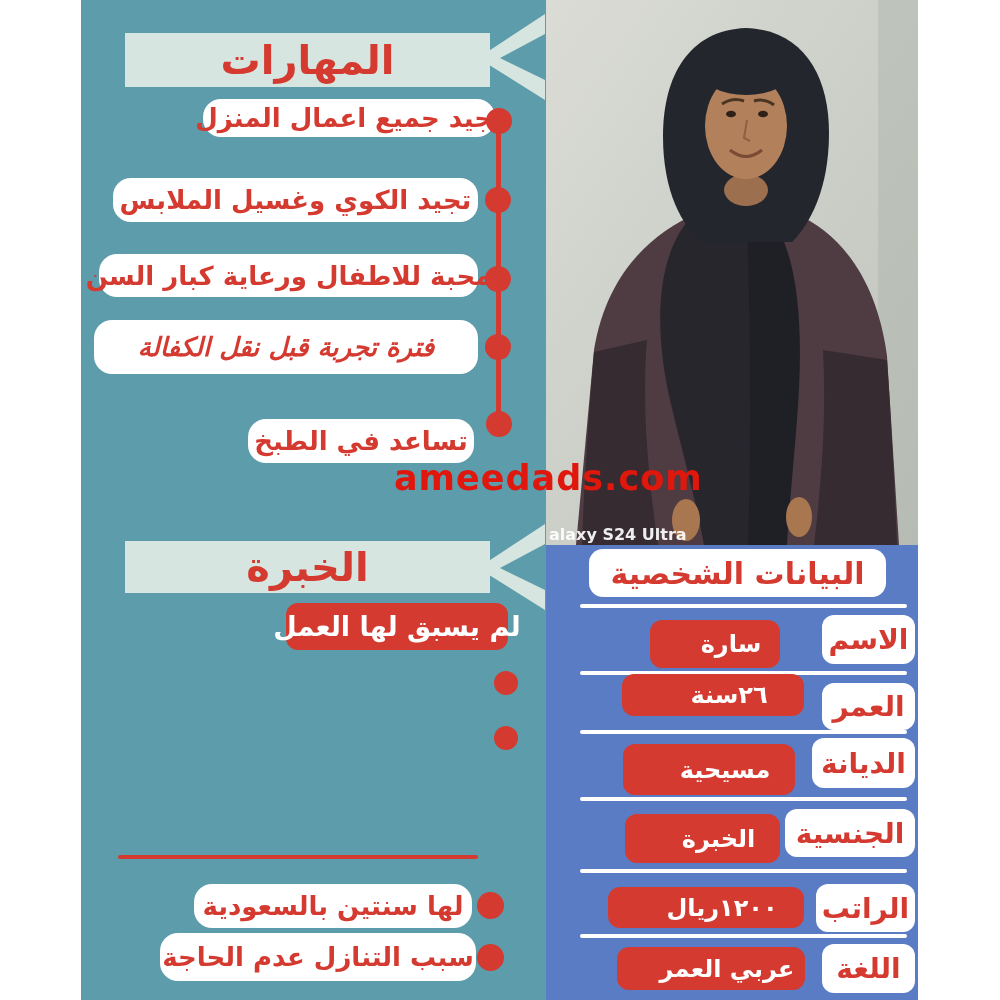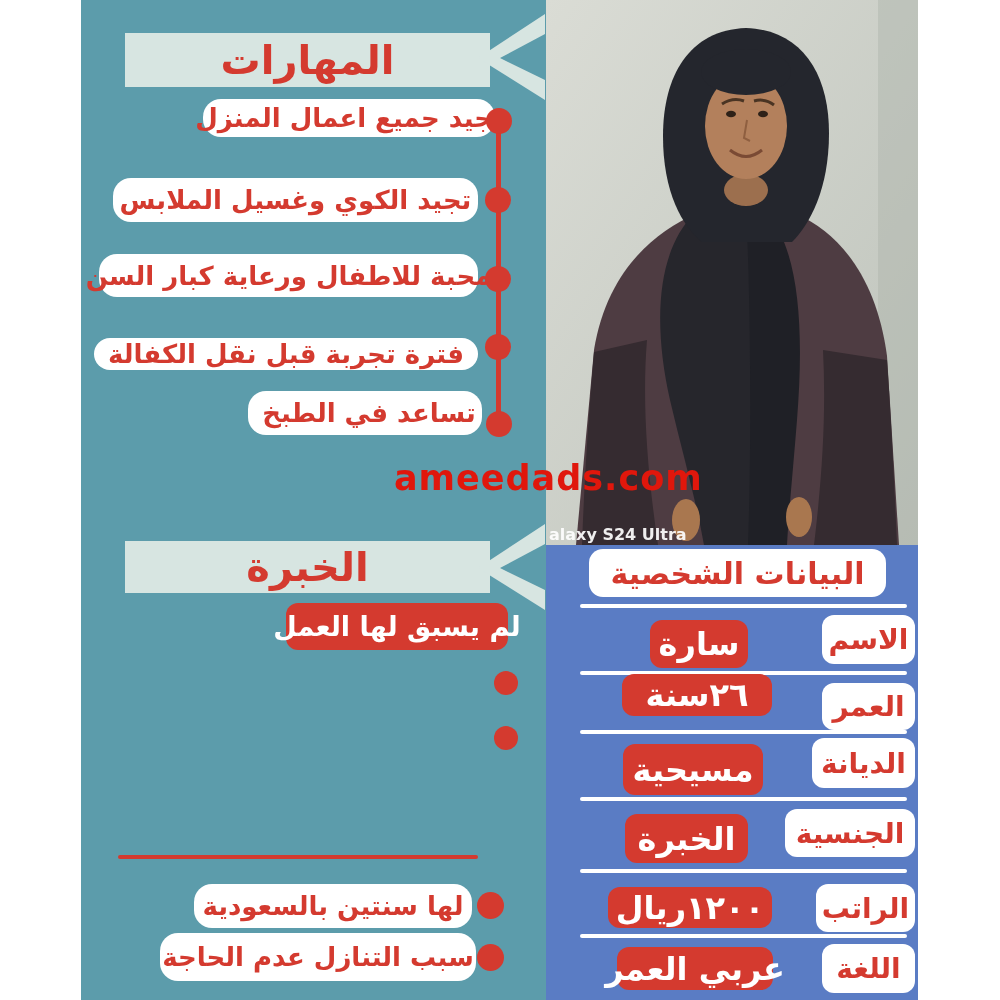--- a/index.html
+++ b/index.html
@@ -46,21 +46,21 @@
   }
   .hdivider{position:absolute;left:580px;width:327px;height:4px;background:#ffffff;border-radius:2px;}
   .row-label{
     position:absolute;background:#ffffff;border-radius:12px;color:var(--red);
     display:flex;align-items:center;justify-content:center;font-weight:bold;
     font-size:28px;white-space:nowrap;
   }
   .row-value{
     position:absolute;background:var(--red);border-radius:12px;color:#ffffff;
     display:flex;align-items:center;justify-content:center;font-weight:bold;
-    font-size:32px;white-space:nowrap;
+    font-size:24px;white-space:nowrap;padding-left:32px;
   }
 </style>
 </head>
 <body>
 
 <div class="page">
 
   <div class="teal-bg"></div>
 
   <div class="banner" style="top:33px;height:54px;">
@@ -68,22 +68,22 @@
   </div>
   <svg class="arrow-svg" style="top:14px;" viewBox="0 0 69 92">
     <polygon points="68,0 1,44 68,86 68,66 23,44 68,20" fill="#d7e5e1"></polygon>
   </svg>
 
   <div class="vline" style="left:496px;top:120px;width:5px;height:306px;"></div>
 
   <div class="pill" dir="rtl" style="left:203px;top:99px;width:292px;height:38px;">تجيد جميع اعمال المنزل</div>
   <div class="pill" dir="rtl" style="left:113px;top:178px;width:365px;height:44px;">تجيد الكوي وغسيل الملابس</div>
   <div class="pill" dir="rtl" style="left:99px;top:254px;width:379px;height:43px;">محبة للاطفال ورعاية كبار السن</div>
-  <div class="pill" dir="rtl" style="left:94px;top:338px;width:384px;height:32px;">فترة تجربة قبل نقل الكفالة</div>
-  <div class="pill" dir="rtl" style="left:248px;top:391px;width:226px;height:44px;padding-left:8px;">تساعد في الطبخ</div>
+  <div class="pill" dir="rtl" style="left:94px;top:320px;width:384px;height:54px;font-style:italic;">فترة تجربة قبل نقل الكفالة</div>
+  <div class="pill" dir="rtl" style="left:248px;top:419px;width:226px;height:44px;">تساعد في الطبخ</div>
 
   <div class="dot" style="left:486px;top:108px;width:26px;height:26px;"></div>
   <div class="dot" style="left:485px;top:187px;width:26px;height:26px;"></div>
   <div class="dot" style="left:485px;top:266px;width:26px;height:26px;"></div>
   <div class="dot" style="left:485px;top:334px;width:26px;height:26px;"></div>
   <div class="dot" style="left:486px;top:411px;width:26px;height:26px;"></div>
 
   <div class="site-watermark">ameedads.com</div>
 
   <svg class="photo" viewBox="0 0 372 545">

